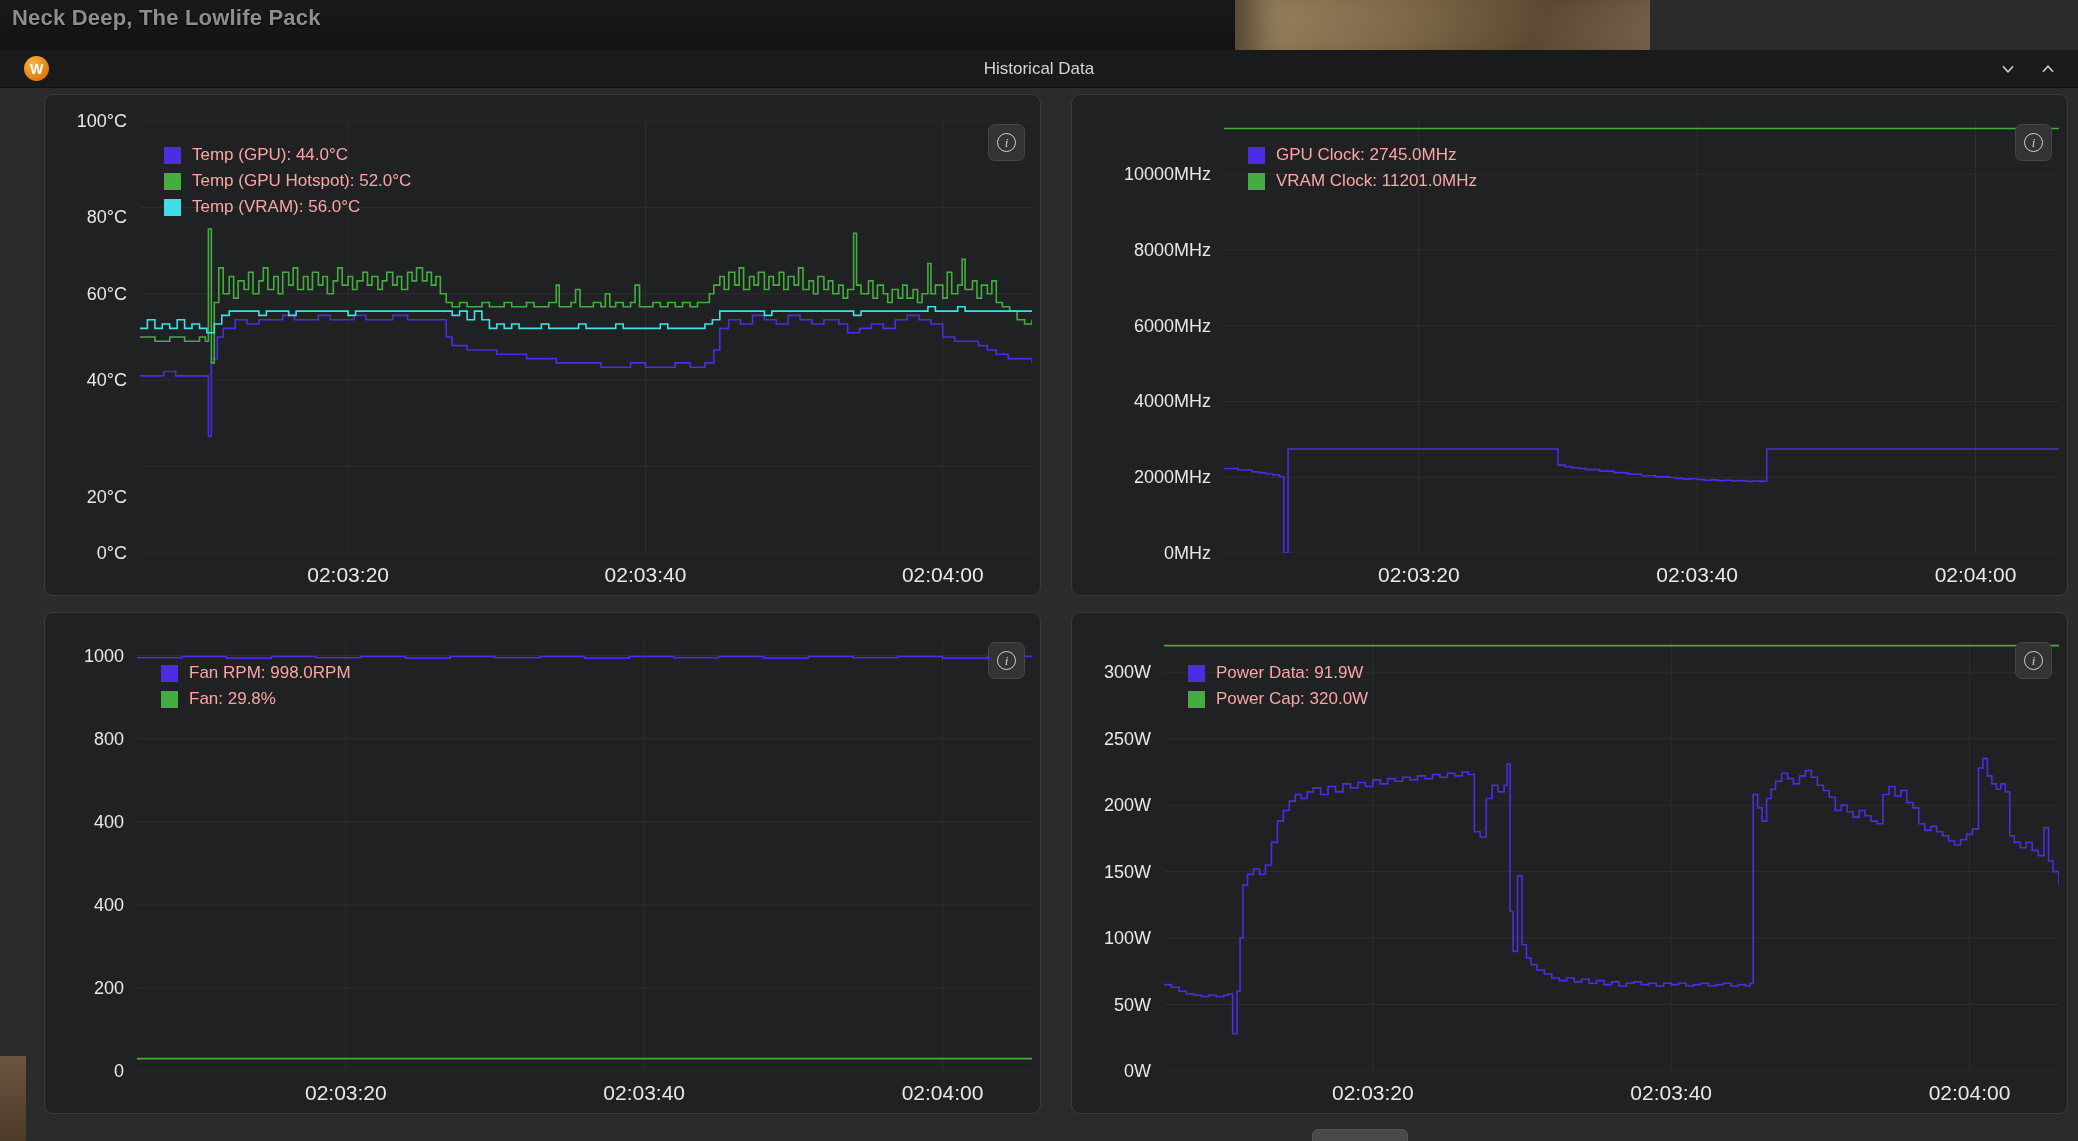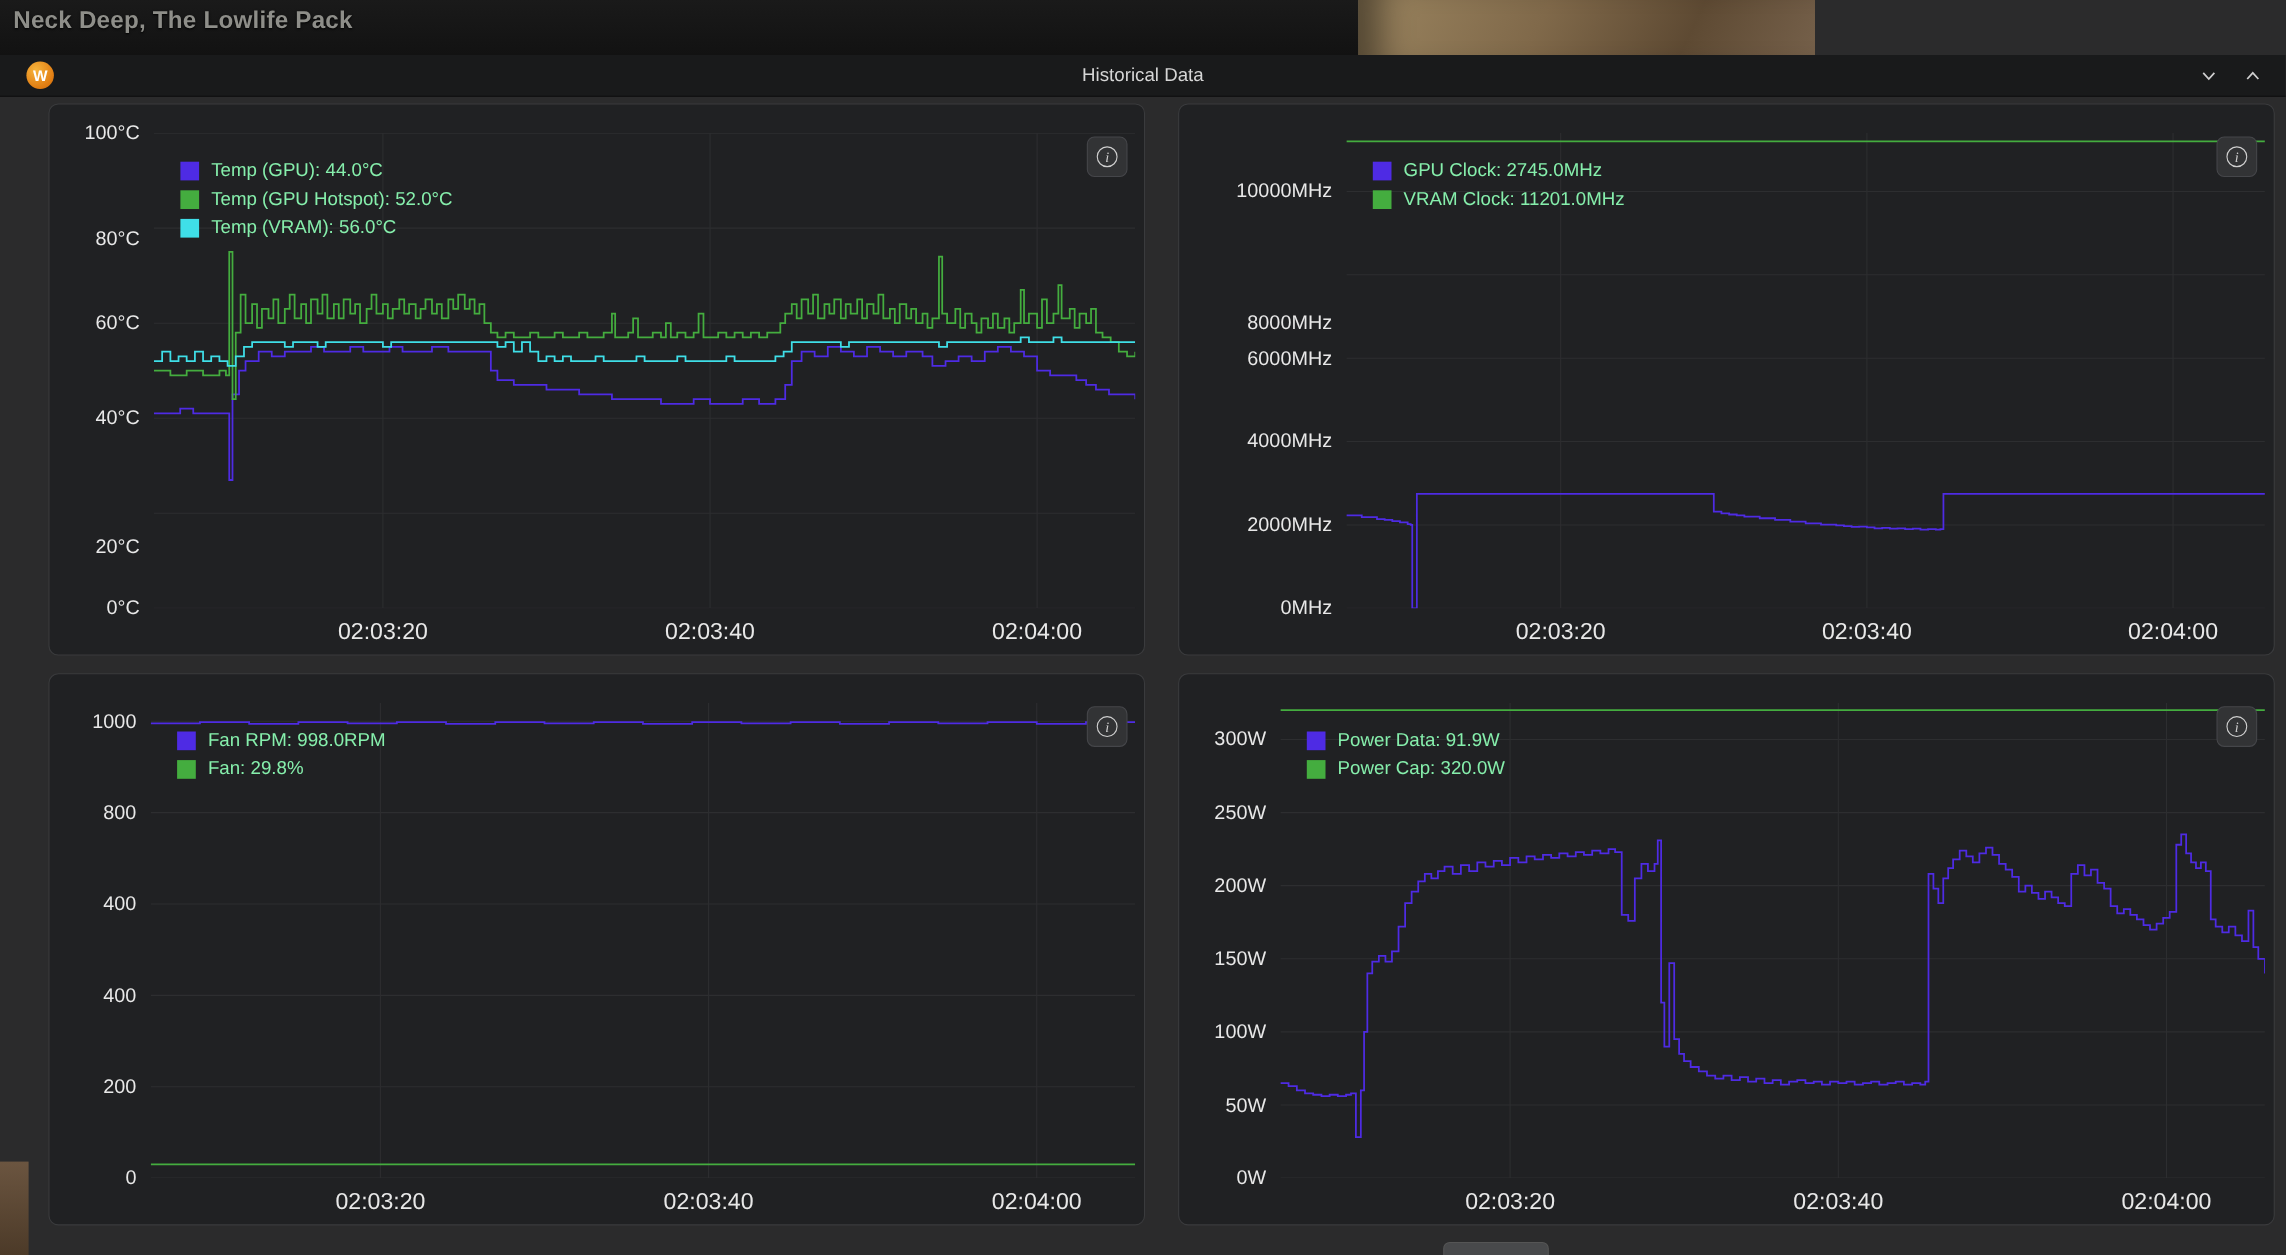--- a/index.html
+++ b/index.html
@@ -49,21 +49,21 @@
   .plot { position:relative; grid-row:1; grid-column:2; }
   .plot-svg { position:absolute; inset:0; width:100%; height:100%; display:block; }
   .grid { stroke:#2d2e30; stroke-width:1; vector-effect:non-scaling-stroke; }
   .x-labels { position:relative; grid-row:2; grid-column:2; }
   .xtick { position:absolute; top:10px; transform:translateX(-50%);
     font-size:21px; color:#e8e8e8; white-space:nowrap; }
   .legend { position:absolute; left:24px; top:24px; display:flex; flex-direction:column;
     gap:6px; z-index:2; }
   .legend-item { display:flex; align-items:center; gap:11px; }
   .swatch { width:17px; height:17px; display:inline-block; }
-  .legend-label { font-size:17px; color:#86efac; white-space:nowrap; }
+  .legend-label { font-size:17px; color:#fca5a5; white-space:nowrap; }
   .info-btn { position:absolute; top:29px; right:15px; width:37px; height:37px; z-index:3;
     border-radius:7px; background:#323335; border:1px solid #45464a; cursor:pointer;
     display:flex; align-items:center; justify-content:center; }
   .info-glyph { width:19px; height:19px; border:1.6px solid #cfcfcf; border-radius:50%;
     color:#cfcfcf; font-size:13px; font-style:italic; font-family:"Liberation Serif",serif;
     display:flex; align-items:center; justify-content:center; }
 
   .partial-btn { position:absolute; left:1312px; top:1129px; width:96px; height:20px;
     background:#48494b; border:1px solid #555; border-radius:6px 6px 0 0; }
 </style>
@@ -156,21 +156,21 @@
       </div>
       <button class="info-btn">
         <span class="info-glyph">i</span>
       </button>
     </section>
 
     <section class="panel" data-chart="1">
       <div class="chart">
         <div class="y-labels">
             <div class="ytick" style="top: 12.2807%;">10000MHz</div>
-            <div class="ytick" style="top: 29.8246%; margin-top: 44px;">8000MHz</div>
+            <div class="ytick" style="top: 29.8246%;">8000MHz</div>
             <div class="ytick" style="top: 47.3684%;">6000MHz</div>
             <div class="ytick" style="top: 64.9123%;">4000MHz</div>
             <div class="ytick" style="top: 82.4561%;">2000MHz</div>
             <div class="ytick" style="top: 100%;">0MHz</div>
           </div>
         <div class="plot">
           <svg class="plot-svg" viewBox="0 0 100 100" preserveAspectRatio="none">
               <line class="grid" x1="0" x2="100" y1="12.28" y2="12.28"></line>
               <line class="grid" x1="0" x2="100" y1="29.82" y2="29.82"></line>
               <line class="grid" x1="0" x2="100" y1="47.37" y2="47.37"></line>

